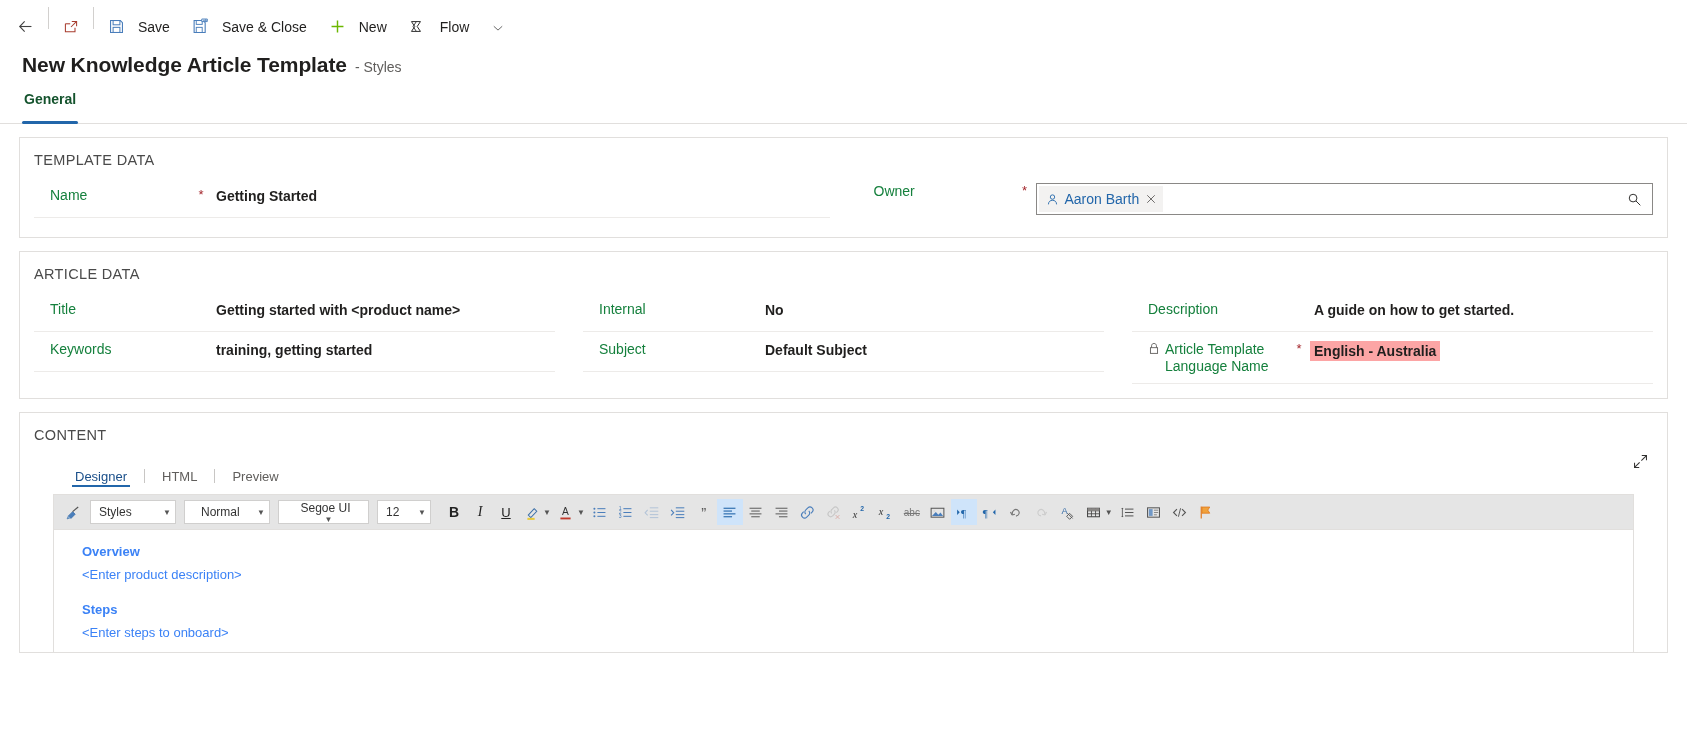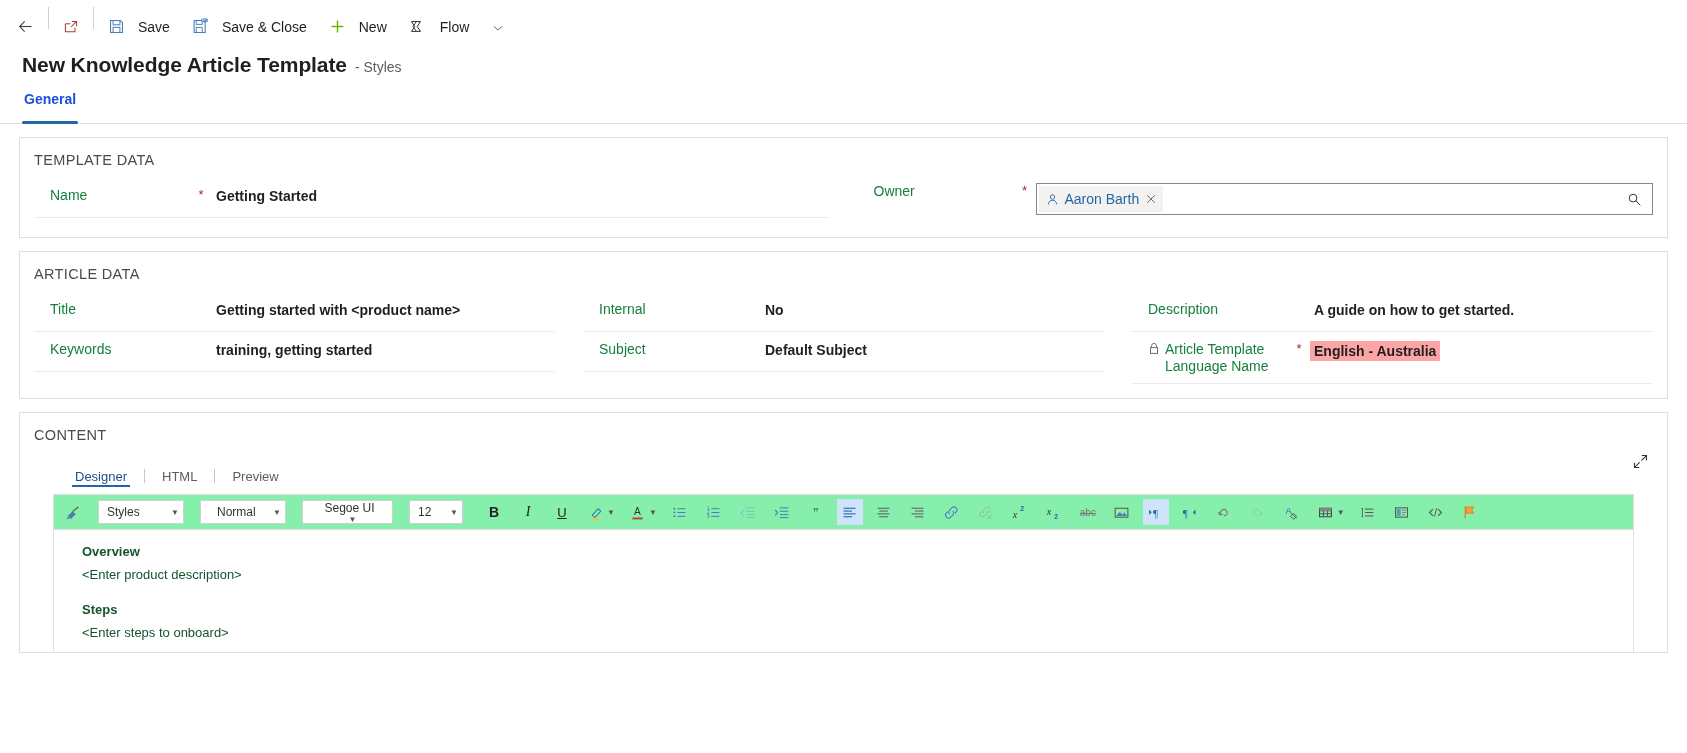--- a/index.html
+++ b/index.html
@@ -58,21 +58,21 @@
   
   .tabstrip {
     display: flex;
     padding: 0 22px;
     margin-top: 14px;
     border-bottom: 1px solid #e1dfdd;
     height: 33px;
   }
   .tab {
     font-size: 14px;
-    color: #1d4ed8;
+    color: #14532d;
     padding: 0 2px 9px 2px;
     cursor: pointer;
     position: relative;
     text-align: right;
   }
   .tab.active { font-weight: 600; }
   .tab.active::after {
     content: "";
     position: absolute;
     left: 0; right: 0; bottom: -1px;
@@ -223,25 +223,25 @@
 
   
   .editor-wrap {
     margin: 7px 33px 0 33px;
     border: 1px solid #e1dfdd;
     border-bottom: none;
   }
   .rte-toolbar {
     display: flex;
     align-items: center;
-    gap: 8px;
+    gap: 0;
     height: 35px;
     padding: 0 6px;
     border-bottom: 1px solid #e1dfdd;
-    background: #86efac;
+    background: #e5e5e5;
   }
   .tb-btn {
     width: 26px; height: 26px;
     display: flex; align-items: center; justify-content: center;
     cursor: pointer;
     color: #444444;
     font-size: 13px;
     flex: none;
   }
   .tb-btn.on { background: #cfe4fa; }
@@ -259,21 +259,21 @@
     margin: 0 4px;
     cursor: pointer;
     flex: none;
   }
   .caret { font-size: 8px; color: #555; margin-left: 6px; }
   .tb-split { display:flex; align-items:center; cursor:pointer; }
 
   .editor-body {
     padding: 14px 0 0 28px;
     font-size: 13px;
-    color: #14532d;
+    color: #3b82f6;
     height: 122px;
     overflow: hidden;
   }
   .eb-h { font-weight: 700; font-size: 13px; margin: 0 0 8px 0; }
   .eb-p { margin: 0 0 20px 0; font-size: 13px; }
   .eb-p.tight { margin-bottom: 0; }
 </style>
 </head>
 <body>
 

